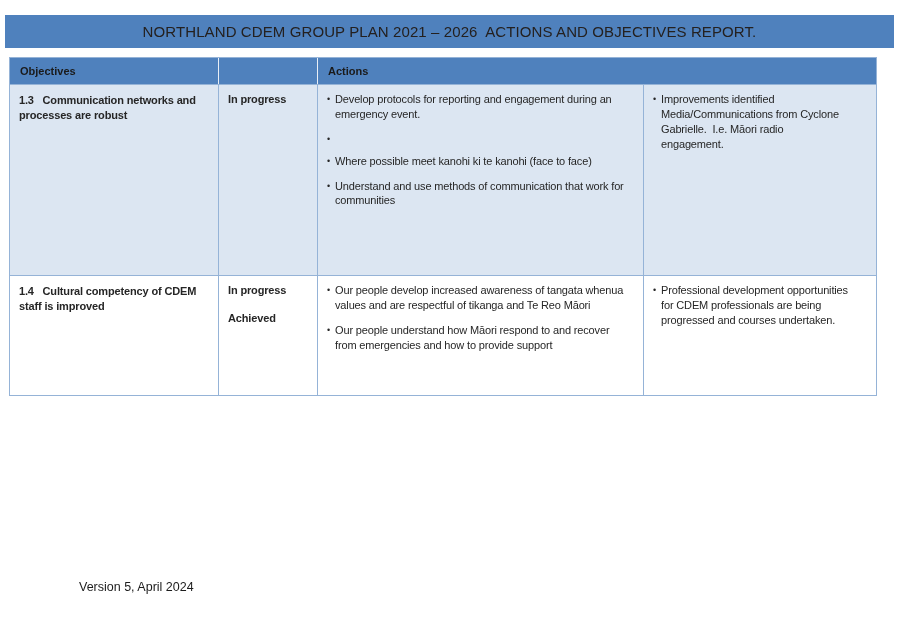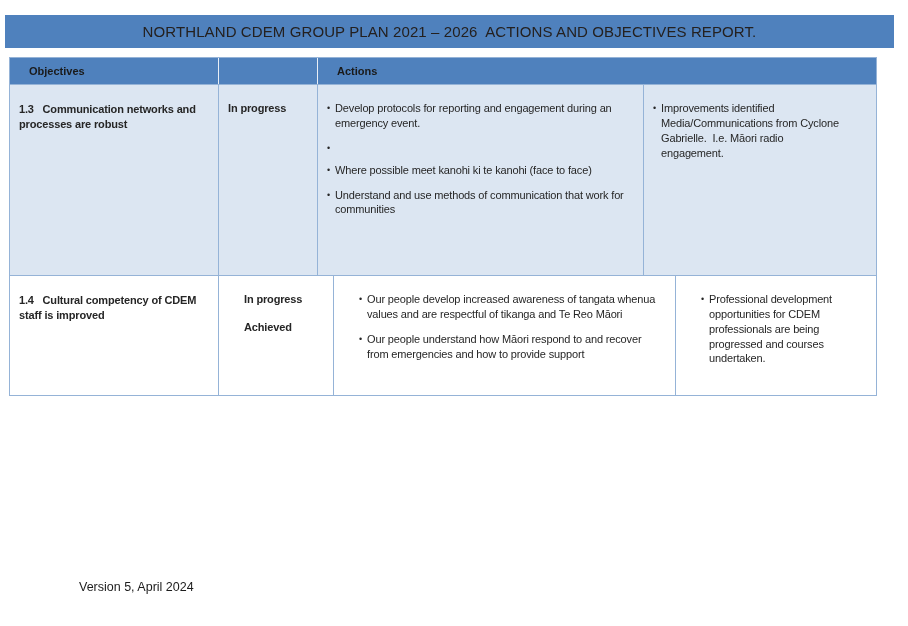--- a/index.html
+++ b/index.html
@@ -45,30 +45,30 @@
   .t-head .t-cell {
     display: flex; align-items: center;
     font-weight: bold;
     color: var(--header-text, #1a1a1a);
     border-right: 1.5px solid #e8eef6;
   }
   .t-head .t-cell:last-child { border-right: none; }
 
   .t-body .t-cell {
     border-right: 1.5px solid var(--border, #95b3d7);
-    padding: 16px 10px 7px 9px;
+    padding: 7px 10px 7px 9px;
     line-height: 1.35;
     letter-spacing: -0.15px;
   }
   .t-body .t-cell:last-child { border-right: none; }
   .row-1 { height: 191px; background: var(--row1-bg, #dce6f2); border-bottom: 1.5px solid var(--border, #95b3d7); }
-  .row-2 { height: 119px; background: var(--row2-bg, #ffffff); gap: 16px; }
+  .row-2 { height: 119px; background: var(--row2-bg, #ffffff); }
 
   .t-cell { overflow: hidden; }
-  .t-head .t-cell { padding: 8px 10px; margin-left: 9px; }
+  .t-head .t-cell { padding: 8px 10px; }
 
   .objective-text {
     font-weight: bold;
     white-space: pre-wrap;
     line-height: 1.4;
     padding-top: 1px;
   }
   .status-col .status-line {
     font-weight: bold;
     margin-bottom: 13px;

